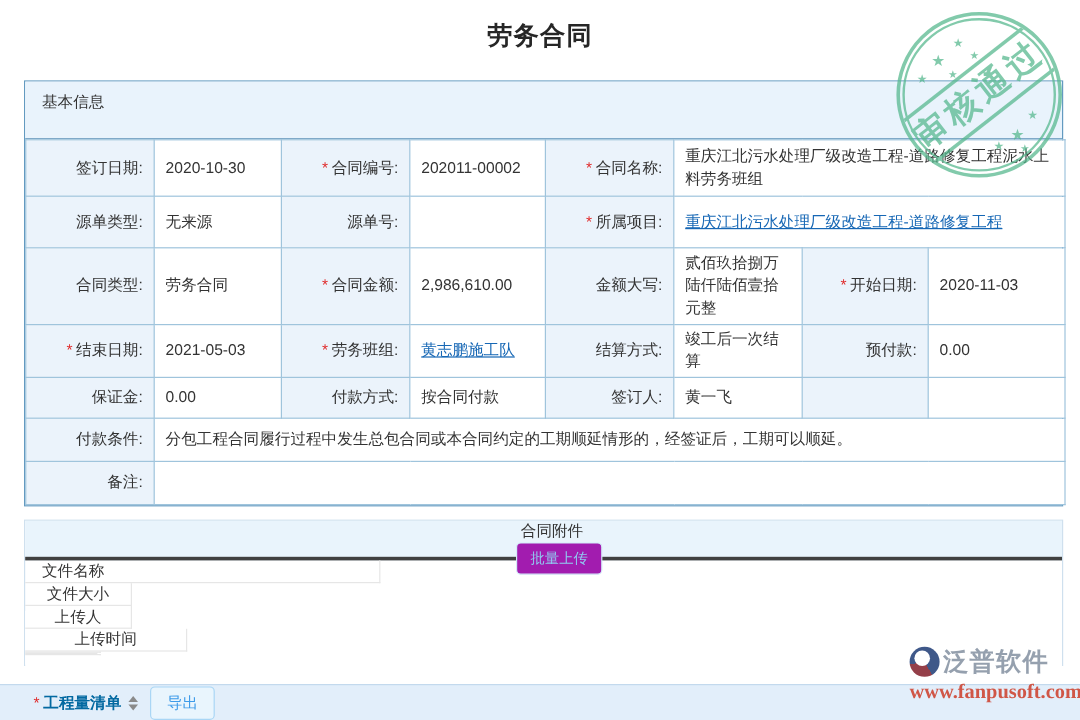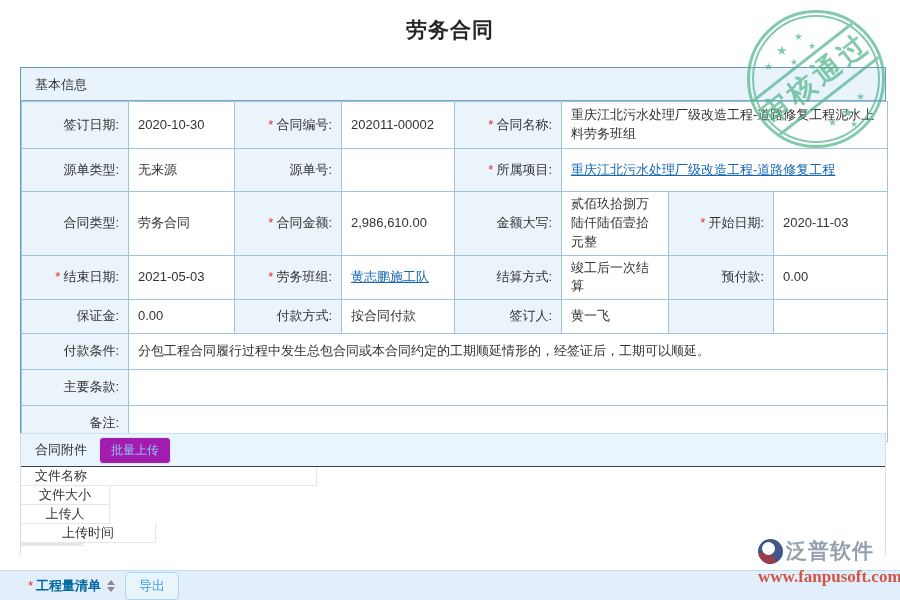--- a/index.html
+++ b/index.html
@@ -6,41 +6,41 @@
   html,body { width:900px; height:600px; background:#ffffff; overflow:hidden;
               font-family:"Liberation Sans","DejaVu Sans",sans-serif; }
   body { position:relative; }
 
   .page-title { position:absolute; top:16px; left:0; width:900px; text-align:center;
                 font-size:21px; font-weight:bold; color:#262626; letter-spacing:1px; }
 
   
   .panel { position:absolute; left:20px; top:67px; width:866px;
            border:1px solid #639ac0; background:#fff; }
-  .panel-header { height:33px; line-height:33px; background:#e9f3fc; padding-left:14px;
+  .panel-header { height:48px; line-height:33px; background:#e9f3fc; padding-left:14px;
                   font-size:13px; color:#333; border-bottom:1px solid #7fa9c8; }
   table.form { width:100%; border-collapse:collapse; table-layout:fixed; font-size:13px; }
   table.form td { border:1px solid #9fc4dc; padding:3px 9px; color:#333;
                   overflow:hidden; line-height:1.45; }
   td.lbl { background:#ebf3fb; text-align:right; white-space:nowrap; }
   td.val { background:#ffffff; text-align:left; }
   .star { color:#e02b2b; margin-right:3px; font-size:13px; }
   a.cell-link { color:#1667b5; text-decoration:underline; cursor:pointer; }
   tr.r-tall  { height:47px; }
   tr.r-med   { height:43px; }
   tr.r-med2  { height:44px; }
   tr.r-short { height:34px; }
   tr.r-plain { height:36px; }
 
   
   .attach { position:absolute; left:20px; top:433px; width:866px; height:122px;
             border:1px solid #cfe0ee; background:#fff; }
   .attach-header { height:33px; background:#e9f4fc; display:flex; align-items:center;
                    padding-left:14px; font-size:13px; color:#333;
-                   border-bottom:1px solid #404040; }
+                   border-bottom:3px solid #404040;flex-direction:column; }
   .btn-upload { margin-left:12px; font-size:12px; color:#90cbf0; background:#a21caf;
                 border:1px solid #d4ebf9; border-radius:4px; padding:4px 11px; cursor:pointer; }
   .attach-cols { display:flex; height:42px; align-items:flex-start; font-size:13px; color:#333;flex-direction:column; }
   .attach-cols .col { height:100%; display:flex; align-items:center; justify-content:center;
                       border-right:1px solid #e6e6e6; border-bottom:1px solid #e6e6e6; }
   .attach-cols .col.first { justify-content:flex-start; padding-left:14px; }
   .attach-cols .col.last { border-right:none; }
   .attach-body { height:46px; background:#fff; }
 
   
@@ -150,24 +150,20 @@
       <td class="val">黄一飞</td>
       <td class="lbl"></td>
       <td class="val"></td>
     </tr>
 
     <tr class="r-plain">
       <td class="lbl"><span class="star"></span><span>付款条件:</span></td>
       <td class="val" colspan="7">分包工程合同履行过程中发生总包合同或本合同约定的工期顺延情形的，经签证后，工期可以顺延。</td>
     </tr>
 
-    <tr class="r-plain">
-      <td class="lbl"><span class="star"></span><span>主要条款:</span></td>
-      <td class="val" colspan="7"></td>
-    </tr>
 
     <tr class="r-plain">
       <td class="lbl"><span class="star"></span><span>备注:</span></td>
       <td class="val" colspan="7"></td>
     </tr>
   </tbody>
     </table>
 </div>
 
 <div class="attach">

